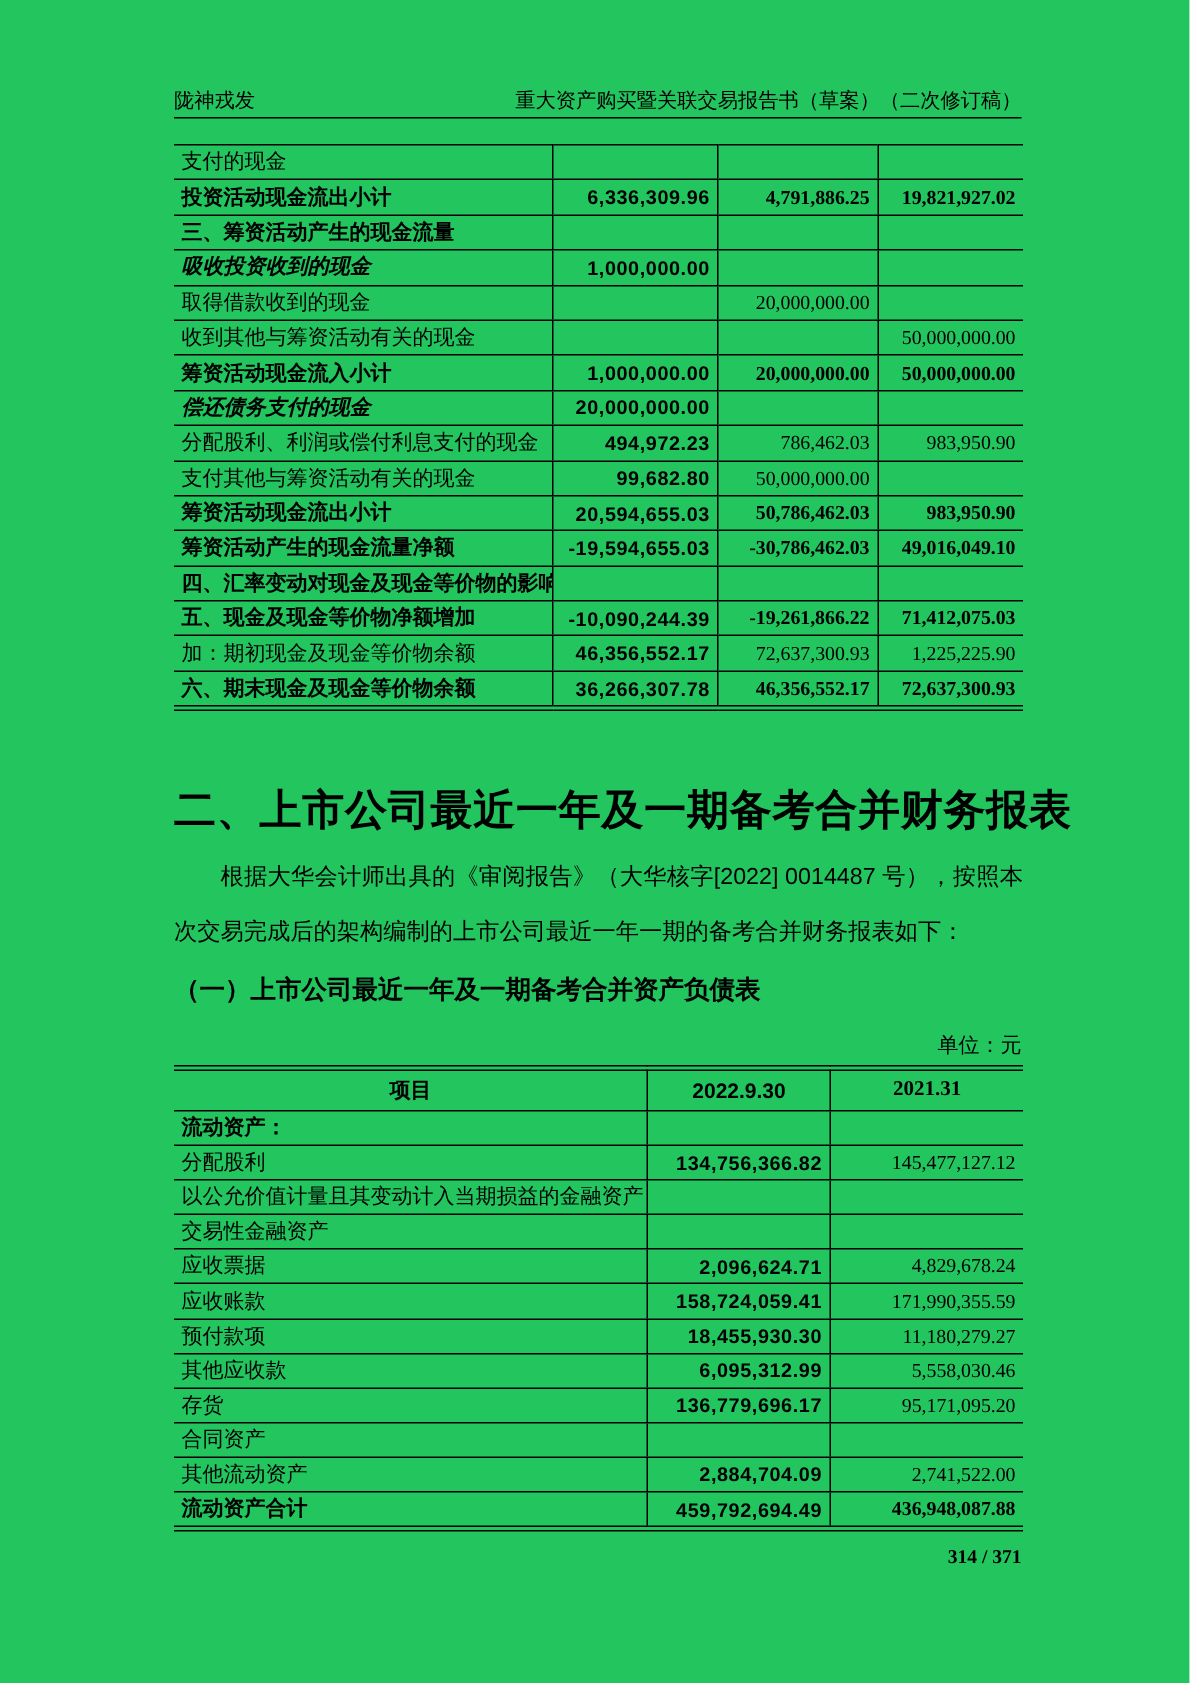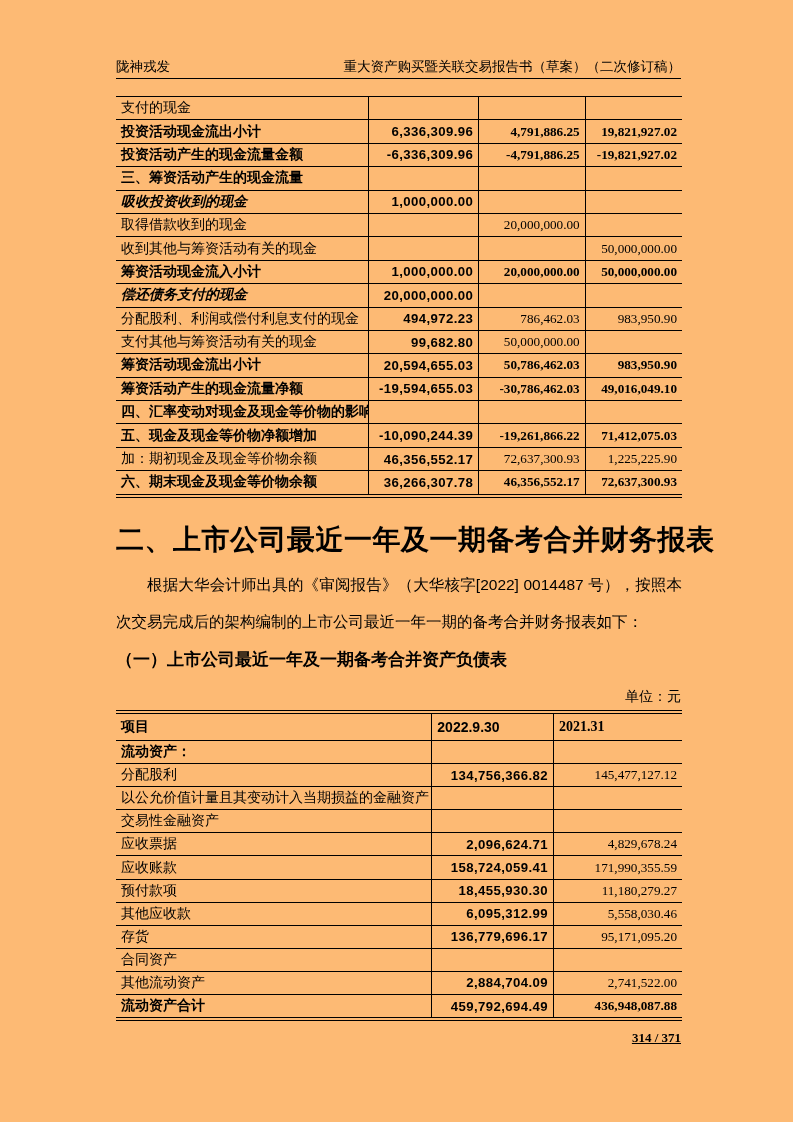--- a/index.html
+++ b/index.html
@@ -1,20 +1,20 @@
 <!DOCTYPE html>
 <html><head>
 <meta charset="utf-8">
 <style>
   html, body { margin: 0; padding: 0; background: #ffffff; }
   .page {
     position: relative;
     width: 793px;
     height: 1122px;
-    background: #fdba74;
+    background: #22c55e;
     color: #000000;
     font-family: "Liberation Serif", serif;
     overflow: hidden;
   }
 
   
   .header {
     position: absolute;
     left: 116px;
     right: 112px;
@@ -102,37 +102,36 @@
     position: absolute;
     left: 116px;
     top: 710px;
     width: 566px;
     font-size: 14px;
     border-top: 4px double #000;
   }
   .t2 th {
     border-bottom: 1.4px solid #000;
     height: 26px;
-    text-align: left;
+    text-align: center;
     font-family: "Liberation Sans", sans-serif;
     font-weight: bold;
   }
   .t2 th.year-serif { font-family: "Liberation Serif", serif; margin-top: 20px; }
   .t2 th + th, .t2 td + td { border-left: 1.2px solid #000; }
   .t2 td { border-bottom: 1.3px solid #000; height: 22.1px; }
   .t2 tr.last td { border-bottom: 4px double #000; }
 
   
   .footer {
     position: absolute;
     right: 112px;
     top: 1030px;
     font-size: 13px;
     font-weight: bold;
-    text-decoration: underline;
   }
 </style>
 </head>
 <body>
 
 <div class="page">
 
   <div class="header">
     <span>陇神戎发</span>
     <span>重大资产购买暨关联交易报告书（草案）（二次修订稿）</span>
@@ -150,26 +149,20 @@
           <td class="lab">支付的现金</td>
           <td class="num"></td>
           <td class="num"></td>
           <td class="num"></td>
         </tr>
         <tr class="b">
           <td class="lab">投资活动现金流出小计</td>
           <td class="num v1cell">6,336,309.96</td>
           <td class="num">4,791,886.25</td>
           <td class="num">19,821,927.02</td>
-        </tr>
-        <tr class="b">
-          <td class="lab">投资活动产生的现金流量金额</td>
-          <td class="num v1cell">-6,336,309.96</td>
-          <td class="num">-4,791,886.25</td>
-          <td class="num">-19,821,927.02</td>
         </tr>
         <tr class="b">
           <td class="lab">三、筹资活动产生的现金流量</td>
           <td class="num"></td>
           <td class="num"></td>
           <td class="num"></td>
         </tr>
         <tr class="k">
           <td class="lab">吸收投资收到的现金</td>
           <td class="num v1cell">1,000,000.00</td>

